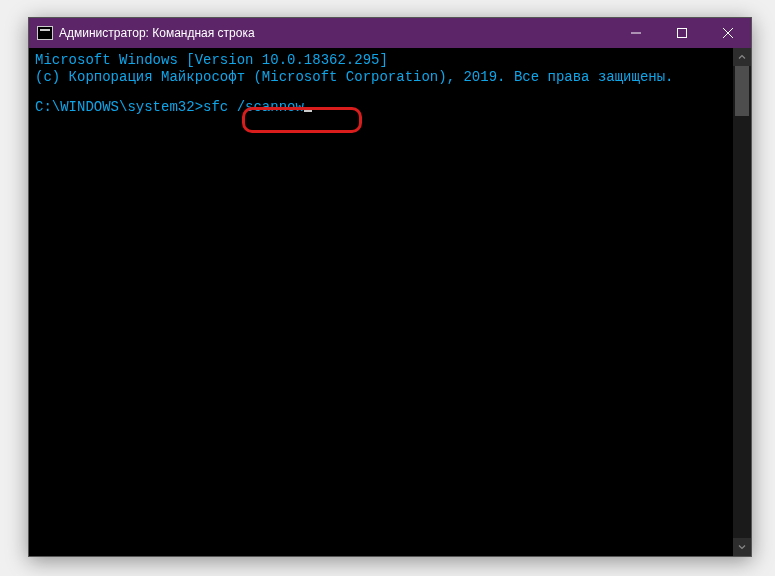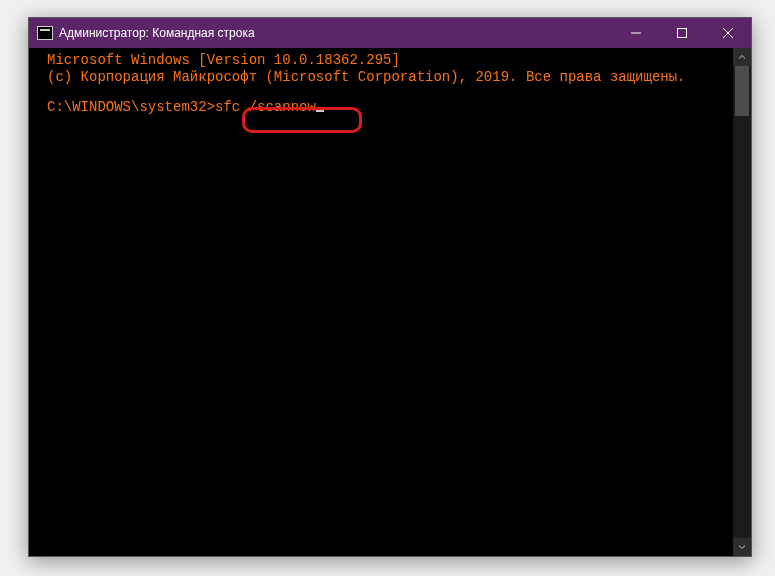--- a/index.html
+++ b/index.html
@@ -76,25 +76,25 @@
       height: 10px;
     }
     .console-body {
       flex: 1;
       background: #000;
       position: relative;
       display: flex;
     }
     .console-content {
       flex: 1;
-      padding: 4px 18px;
+      padding: 4px 6px;
       font-family: Consolas, "Courier New", monospace;
       font-size: 14px;
       line-height: 17px;
-      color: #f97316;
+      color: #0ea5e9;
       white-space: pre;
       overflow: hidden;
     }
     .scrollbar-track {
       width: 18px;
       background: #1a1a1a;
       position: relative;
     }
     .scrollbar-btn {
       width: 18px;

